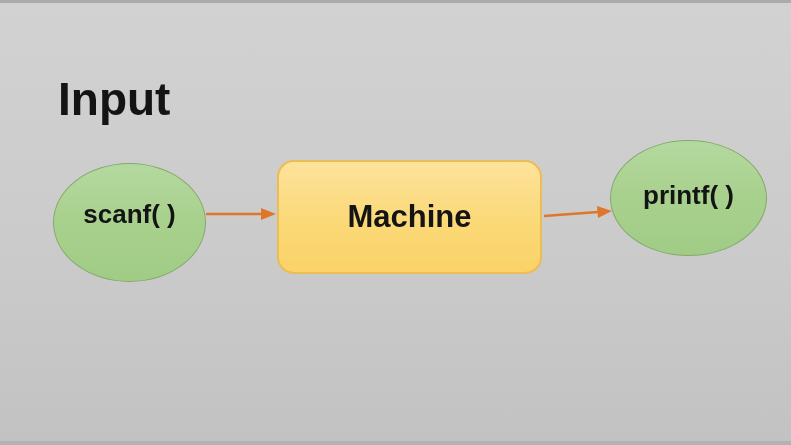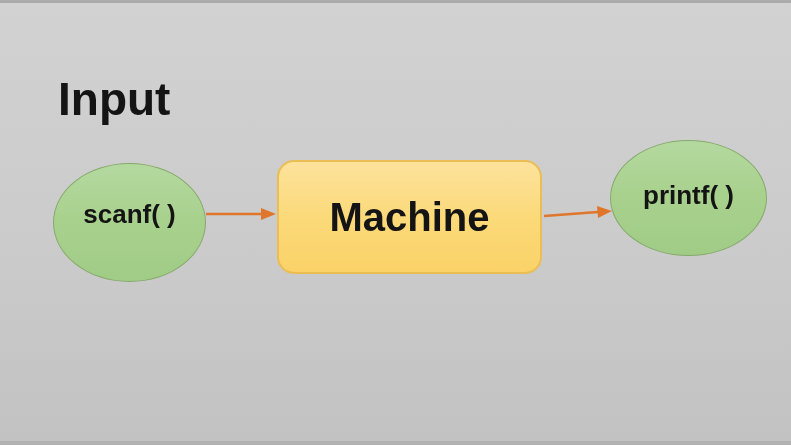--- a/index.html
+++ b/index.html
@@ -69,21 +69,21 @@
     width: 157px; height: 116px;
   }
   .printf-node span { transform: translateY(-3px); }
 
   .machine-node {
     left: 277px; top: 160px;
     width: 265px; height: 114px;
     border-radius: 17px;
     background: linear-gradient(180deg, var(--machine-fill-top, #fde29b) 0%, var(--machine-fill, #fbd977) 55%, #fad268 100%);
     border: 2px solid var(--machine-border, #eabd55);
-    font-size: 40px;
+    font-size: 31px;
   }
 
   .arrows-layer {
     position: absolute;
     left: 0; top: 0;
     width: 791px; height: 445px;
     pointer-events: none;
   }
   .arrow-line {
     stroke: var(--arrow, #e0762c);

